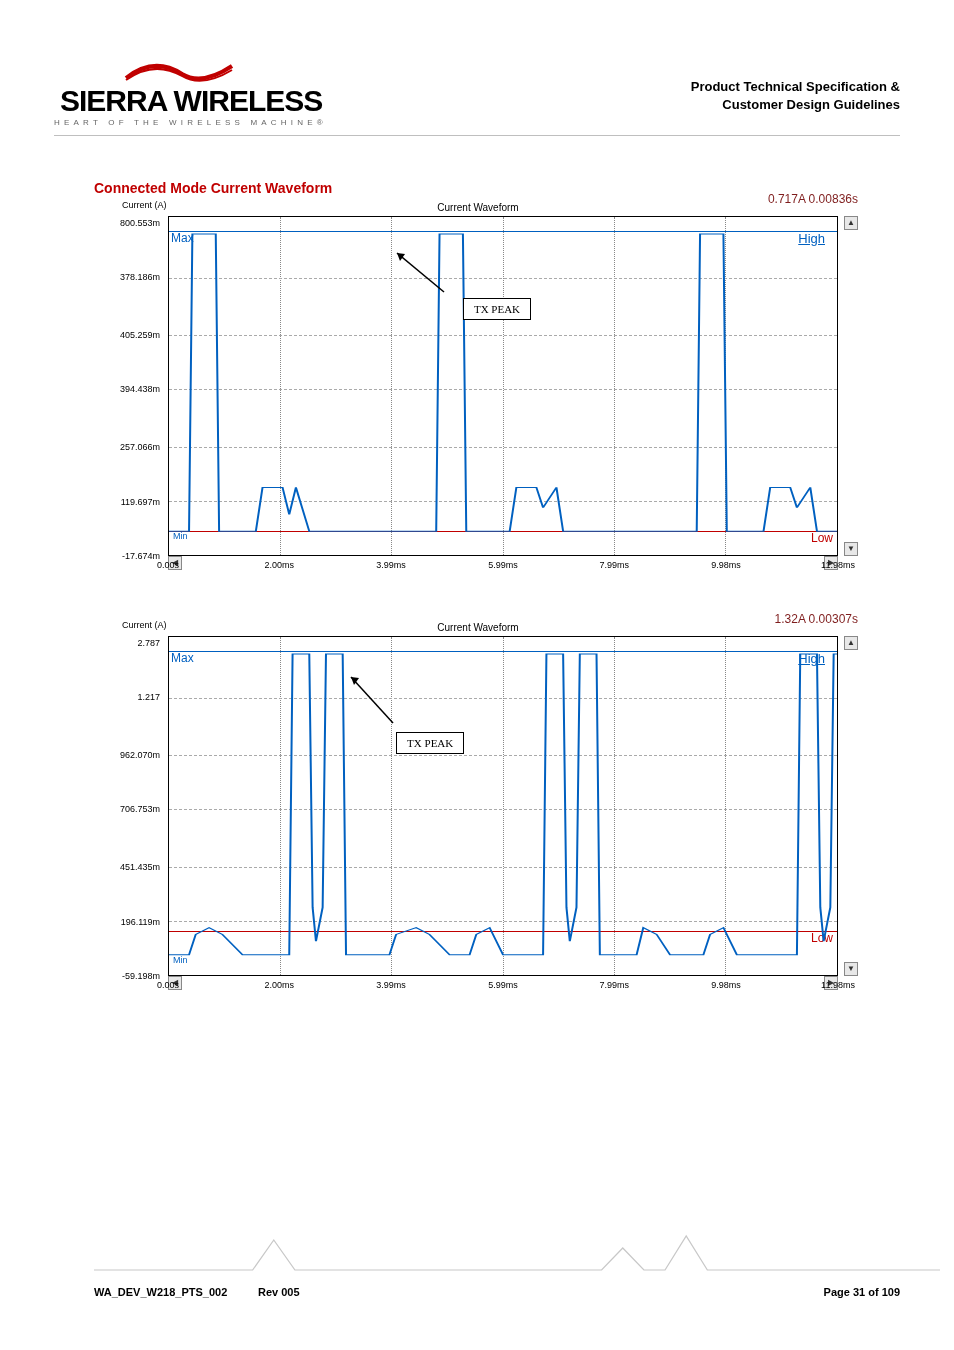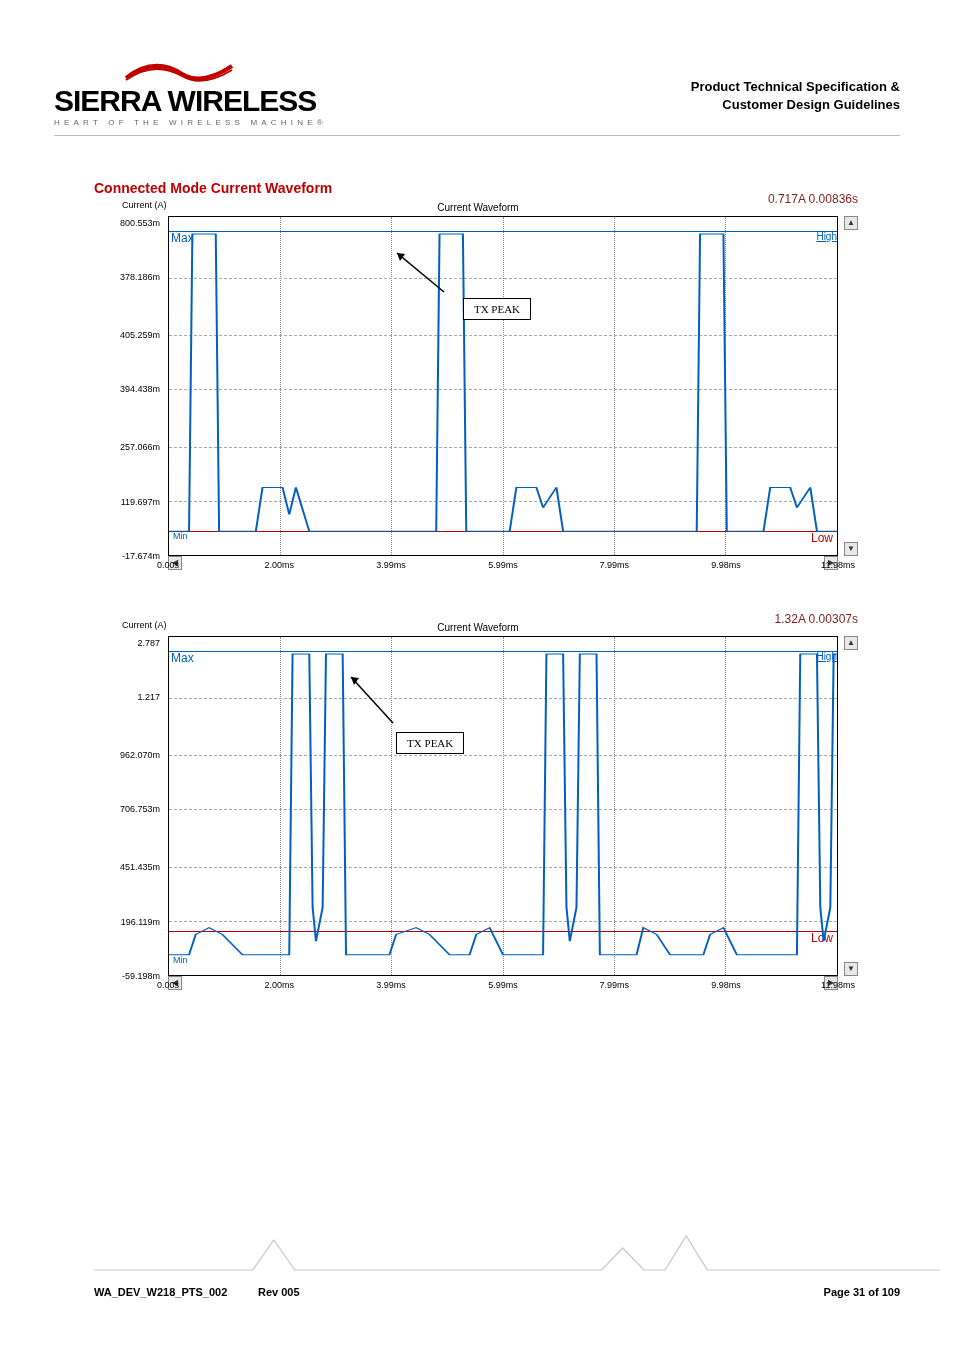--- a/index.html
+++ b/index.html
@@ -27,20 +27,21 @@
   .logo-block { width: 300px; }
   .logo-swoosh {
     width: 110px; height: 22px; margin-left: 70px;
   }
   .logo-text {
     font-family: Arial, sans-serif;
     font-weight: 900;
     font-size: 30px;
     letter-spacing: -1px;
     line-height: 1;
+    margin-left: 6px;
   }
   .logo-tag {
     font-size: 8px;
     letter-spacing: 4.2px;
     color: #666;
     margin-top: 2px;
   }
   .header-right {
     text-align: right;
     font-weight: bold;
@@ -98,21 +99,21 @@
   .y-ticks { position: absolute; left: 0; top: 14px; bottom: 26px; width: 66px; }
   .y-tick { position: absolute; right: 4px; font-size: 9px; text-align: right; width: 62px; transform: translateY(-50%); }
   .x-ticks { position: absolute; left: 70px; right: 20px; bottom: 8px; height: 14px; }
   .x-tick { position: absolute; font-size: 9px; transform: translateX(-50%); }
   .grid-v { position: absolute; top: 0; bottom: 0; border-left: 1px dotted #888; }
   .grid-h { position: absolute; left: 0; right: 0; border-top: 1px dashed #aaa; }
   .max-line { position: absolute; left: 0; right: 0; border-top: 1px solid #0060c0; }
   .low-line { position: absolute; left: 0; right: 0; border-top: 1px solid #c00000; }
   .lbl-max { position: absolute; left: 2px; font-size: 12px; color: #0060c0; }
   .lbl-min { position: absolute; left: 4px; font-size: 9px; color: #0060c0; }
-  .lbl-high { position: absolute; right: 0; font-size: 10px; color: #0060c0; text-decoration: underline; }
+  .lbl-high { position: absolute; right: 12px; font-size: 13px; color: #0060c0; text-decoration: underline; }
   .lbl-low { position: absolute; right: 4px; font-size: 12px; color: #c00000; }
   .scroll-v { position: absolute; right: 0; top: 14px; bottom: 26px; width: 14px; display:flex; flex-direction:column; }
   .scroll-h { position: absolute; left: 70px; right: 20px; bottom: 22px; height: 14px; display:flex; }
   .scroll-btn { width:14px; height:14px; border:1px solid #888; background:#e8e8e8; font-size:8px; line-height:12px; text-align:center; color:#333;}
   .annot-box {
     position: absolute;
     background: #fff;
     border: 1px solid #000;
     font-size: 11px;
     padding: 4px 10px;

